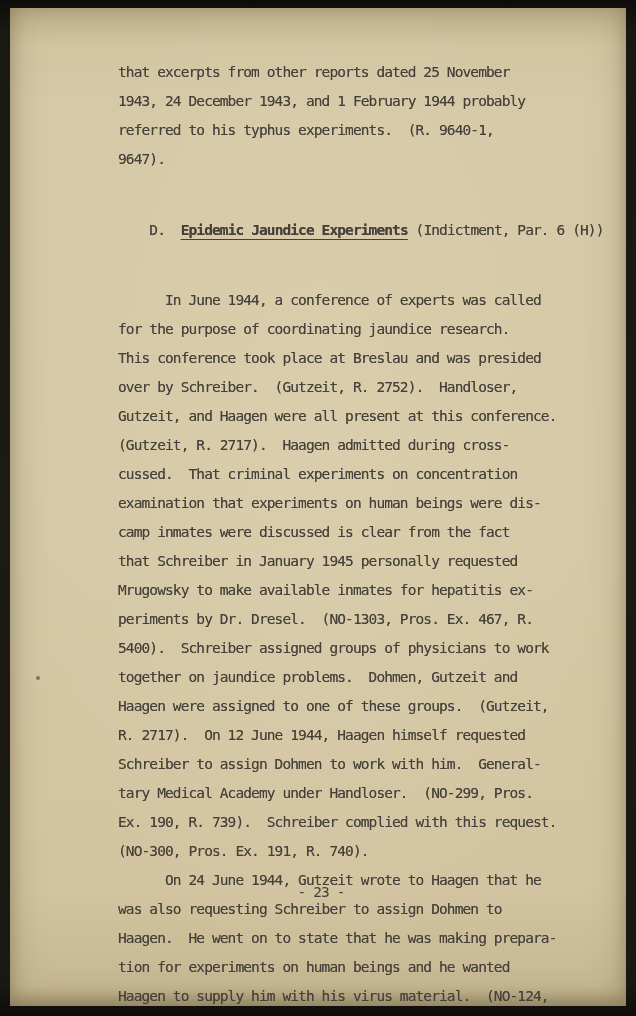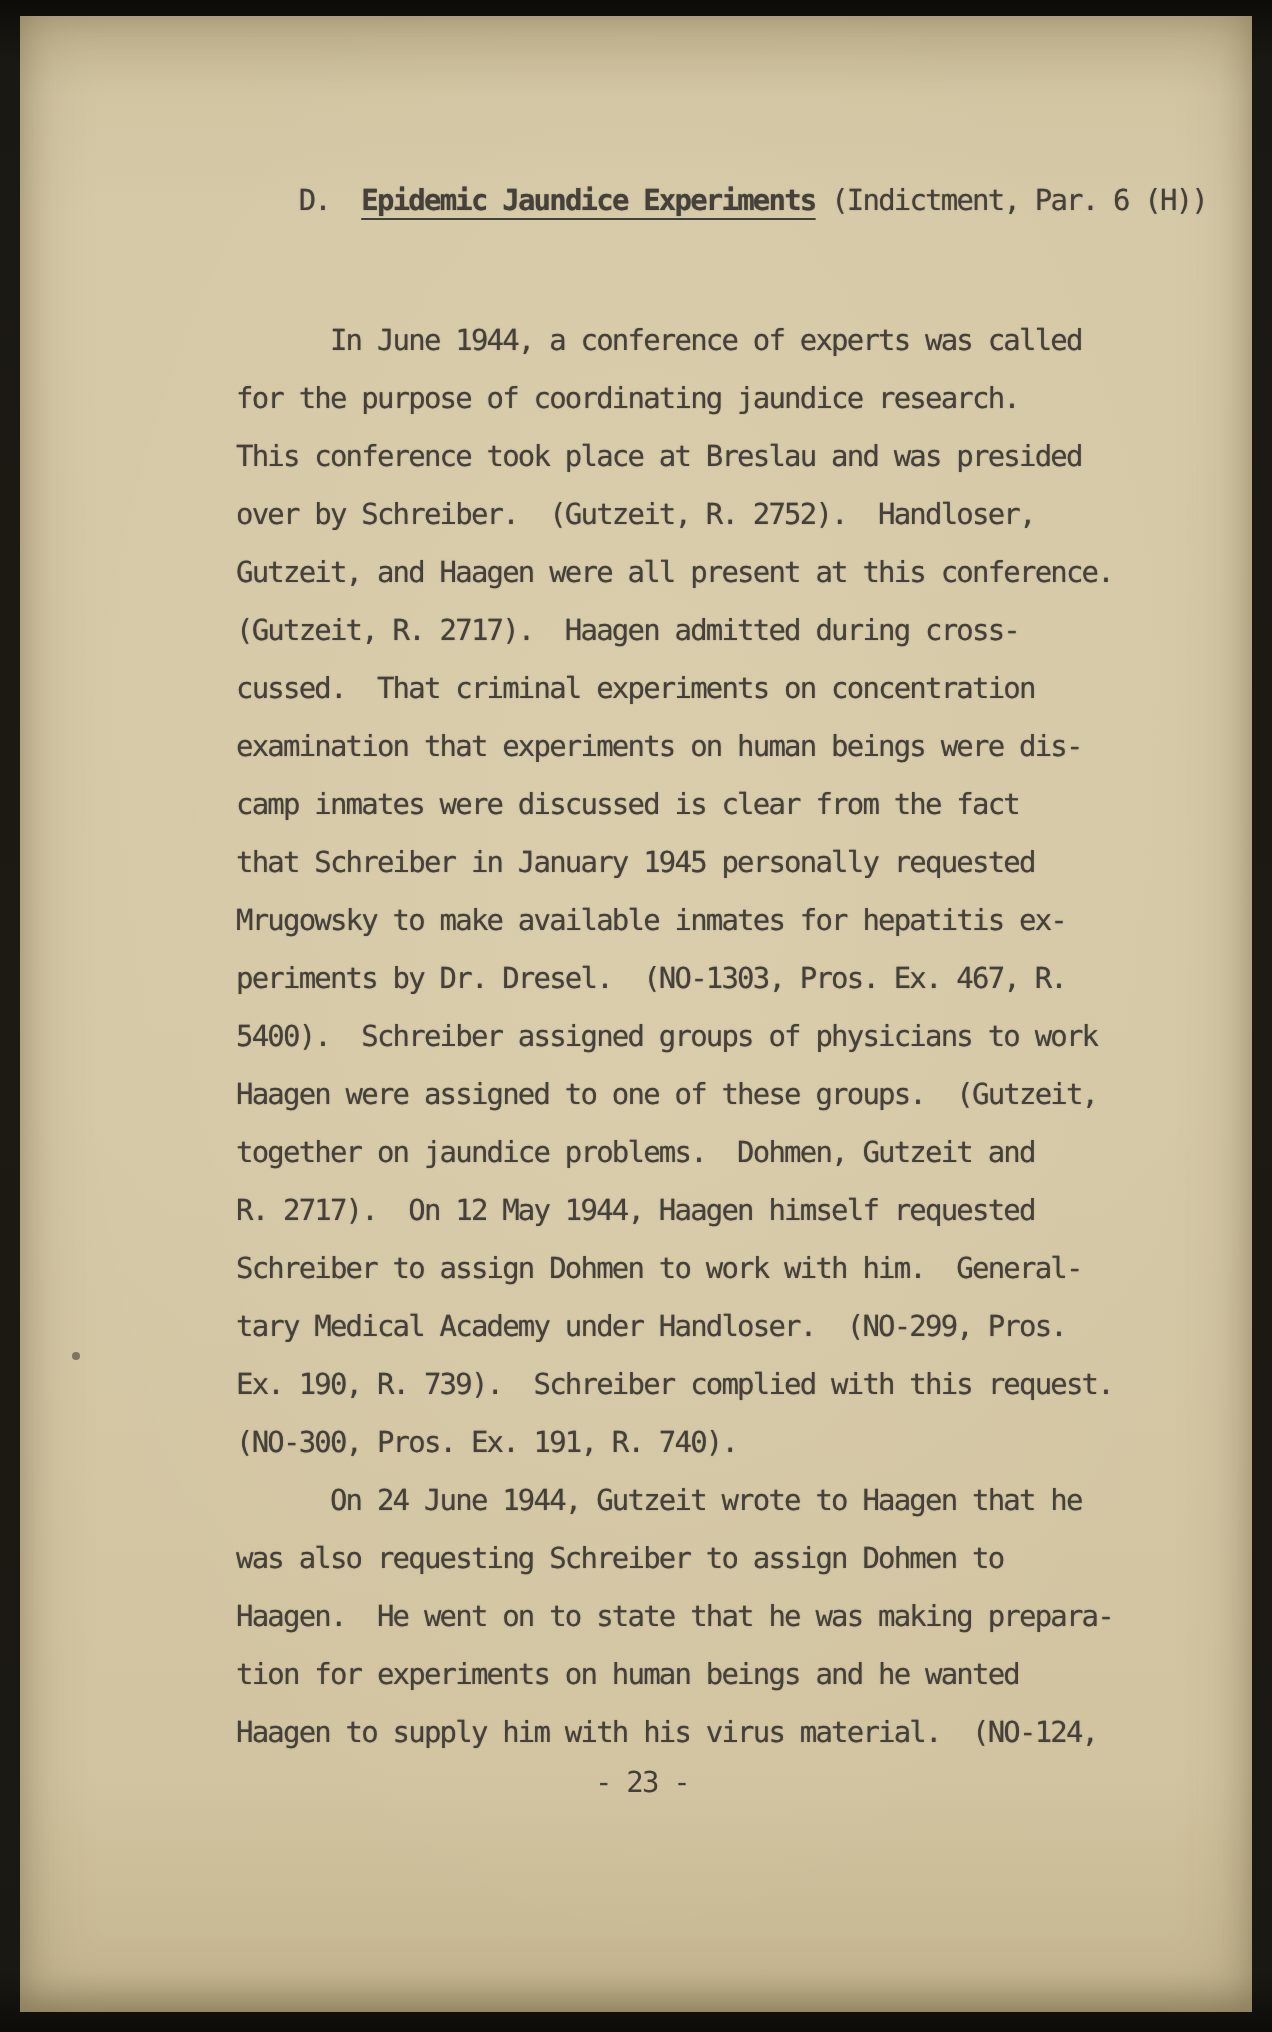--- a/index.html
+++ b/index.html
@@ -56,42 +56,48 @@
 <body>
 
 <div class="frame"></div>
 
 <div class="paper">
   <div class="speck"></div>
 </div>
 
 <div class="content">
 
+  <div class="block gap-after">
+      <div class="line">that excerpts from other reports dated 25 November</div>
+      <div class="line">1943, 24 December 1943, and 1 February 1944 probably</div>
+      <div class="line">referred to his typhus experiments.  (R. 9640-1,</div>
+      <div class="line">9647).</div>
+    </div>
 
   <div class="heading">
     <span>D.</span><span>  </span><span class="underlined">Epidemic Jaundice Experiments</span><span> (Indictment, Par. 6 (H))</span>
   </div>
 
   <div class="block">
       <div class="line">      In June 1944, a conference of experts was called</div>
       <div class="line">for the purpose of coordinating jaundice research.</div>
       <div class="line">This conference took place at Breslau and was presided</div>
       <div class="line">over by Schreiber.  (Gutzeit, R. 2752).  Handloser,</div>
       <div class="line">Gutzeit, and Haagen were all present at this conference.</div>
       <div class="line">(Gutzeit, R. 2717).  Haagen admitted during cross-</div>
       <div class="line">cussed.  That criminal experiments on concentration</div>
       <div class="line">examination that experiments on human beings were dis-</div>
       <div class="line">camp inmates were discussed is clear from the fact</div>
       <div class="line">that Schreiber in January 1945 personally requested</div>
       <div class="line">Mrugowsky to make available inmates for hepatitis ex-</div>
       <div class="line">periments by Dr. Dresel.  (NO-1303, Pros. Ex. 467, R.</div>
       <div class="line">5400).  Schreiber assigned groups of physicians to work</div>
+      <div class="line">together on jaundice problems.  Dohmen, Gutzeit and</div>
       <div class="line">Haagen were assigned to one of these groups.  (Gutzeit,</div>
-      <div class="line">together on jaundice problems.  Dohmen, Gutzeit and</div>
-      <div class="line">R. 2717).  On 12 May 1944, Haagen himself requested</div>
+      <div class="line">R. 2717).  On 12 June 1944, Haagen himself requested</div>
       <div class="line">Schreiber to assign Dohmen to work with him.  General-</div>
       <div class="line">tary Medical Academy under Handloser.  (NO-299, Pros.</div>
       <div class="line">Ex. 190, R. 739).  Schreiber complied with this request.</div>
       <div class="line">(NO-300, Pros. Ex. 191, R. 740).</div>
     </div>
 
   <div class="block">
       <div class="line">      On 24 June 1944, Gutzeit wrote to Haagen that he</div>
       <div class="line">was also requesting Schreiber to assign Dohmen to</div>
       <div class="line">Haagen.  He went on to state that he was making prepara-</div>

